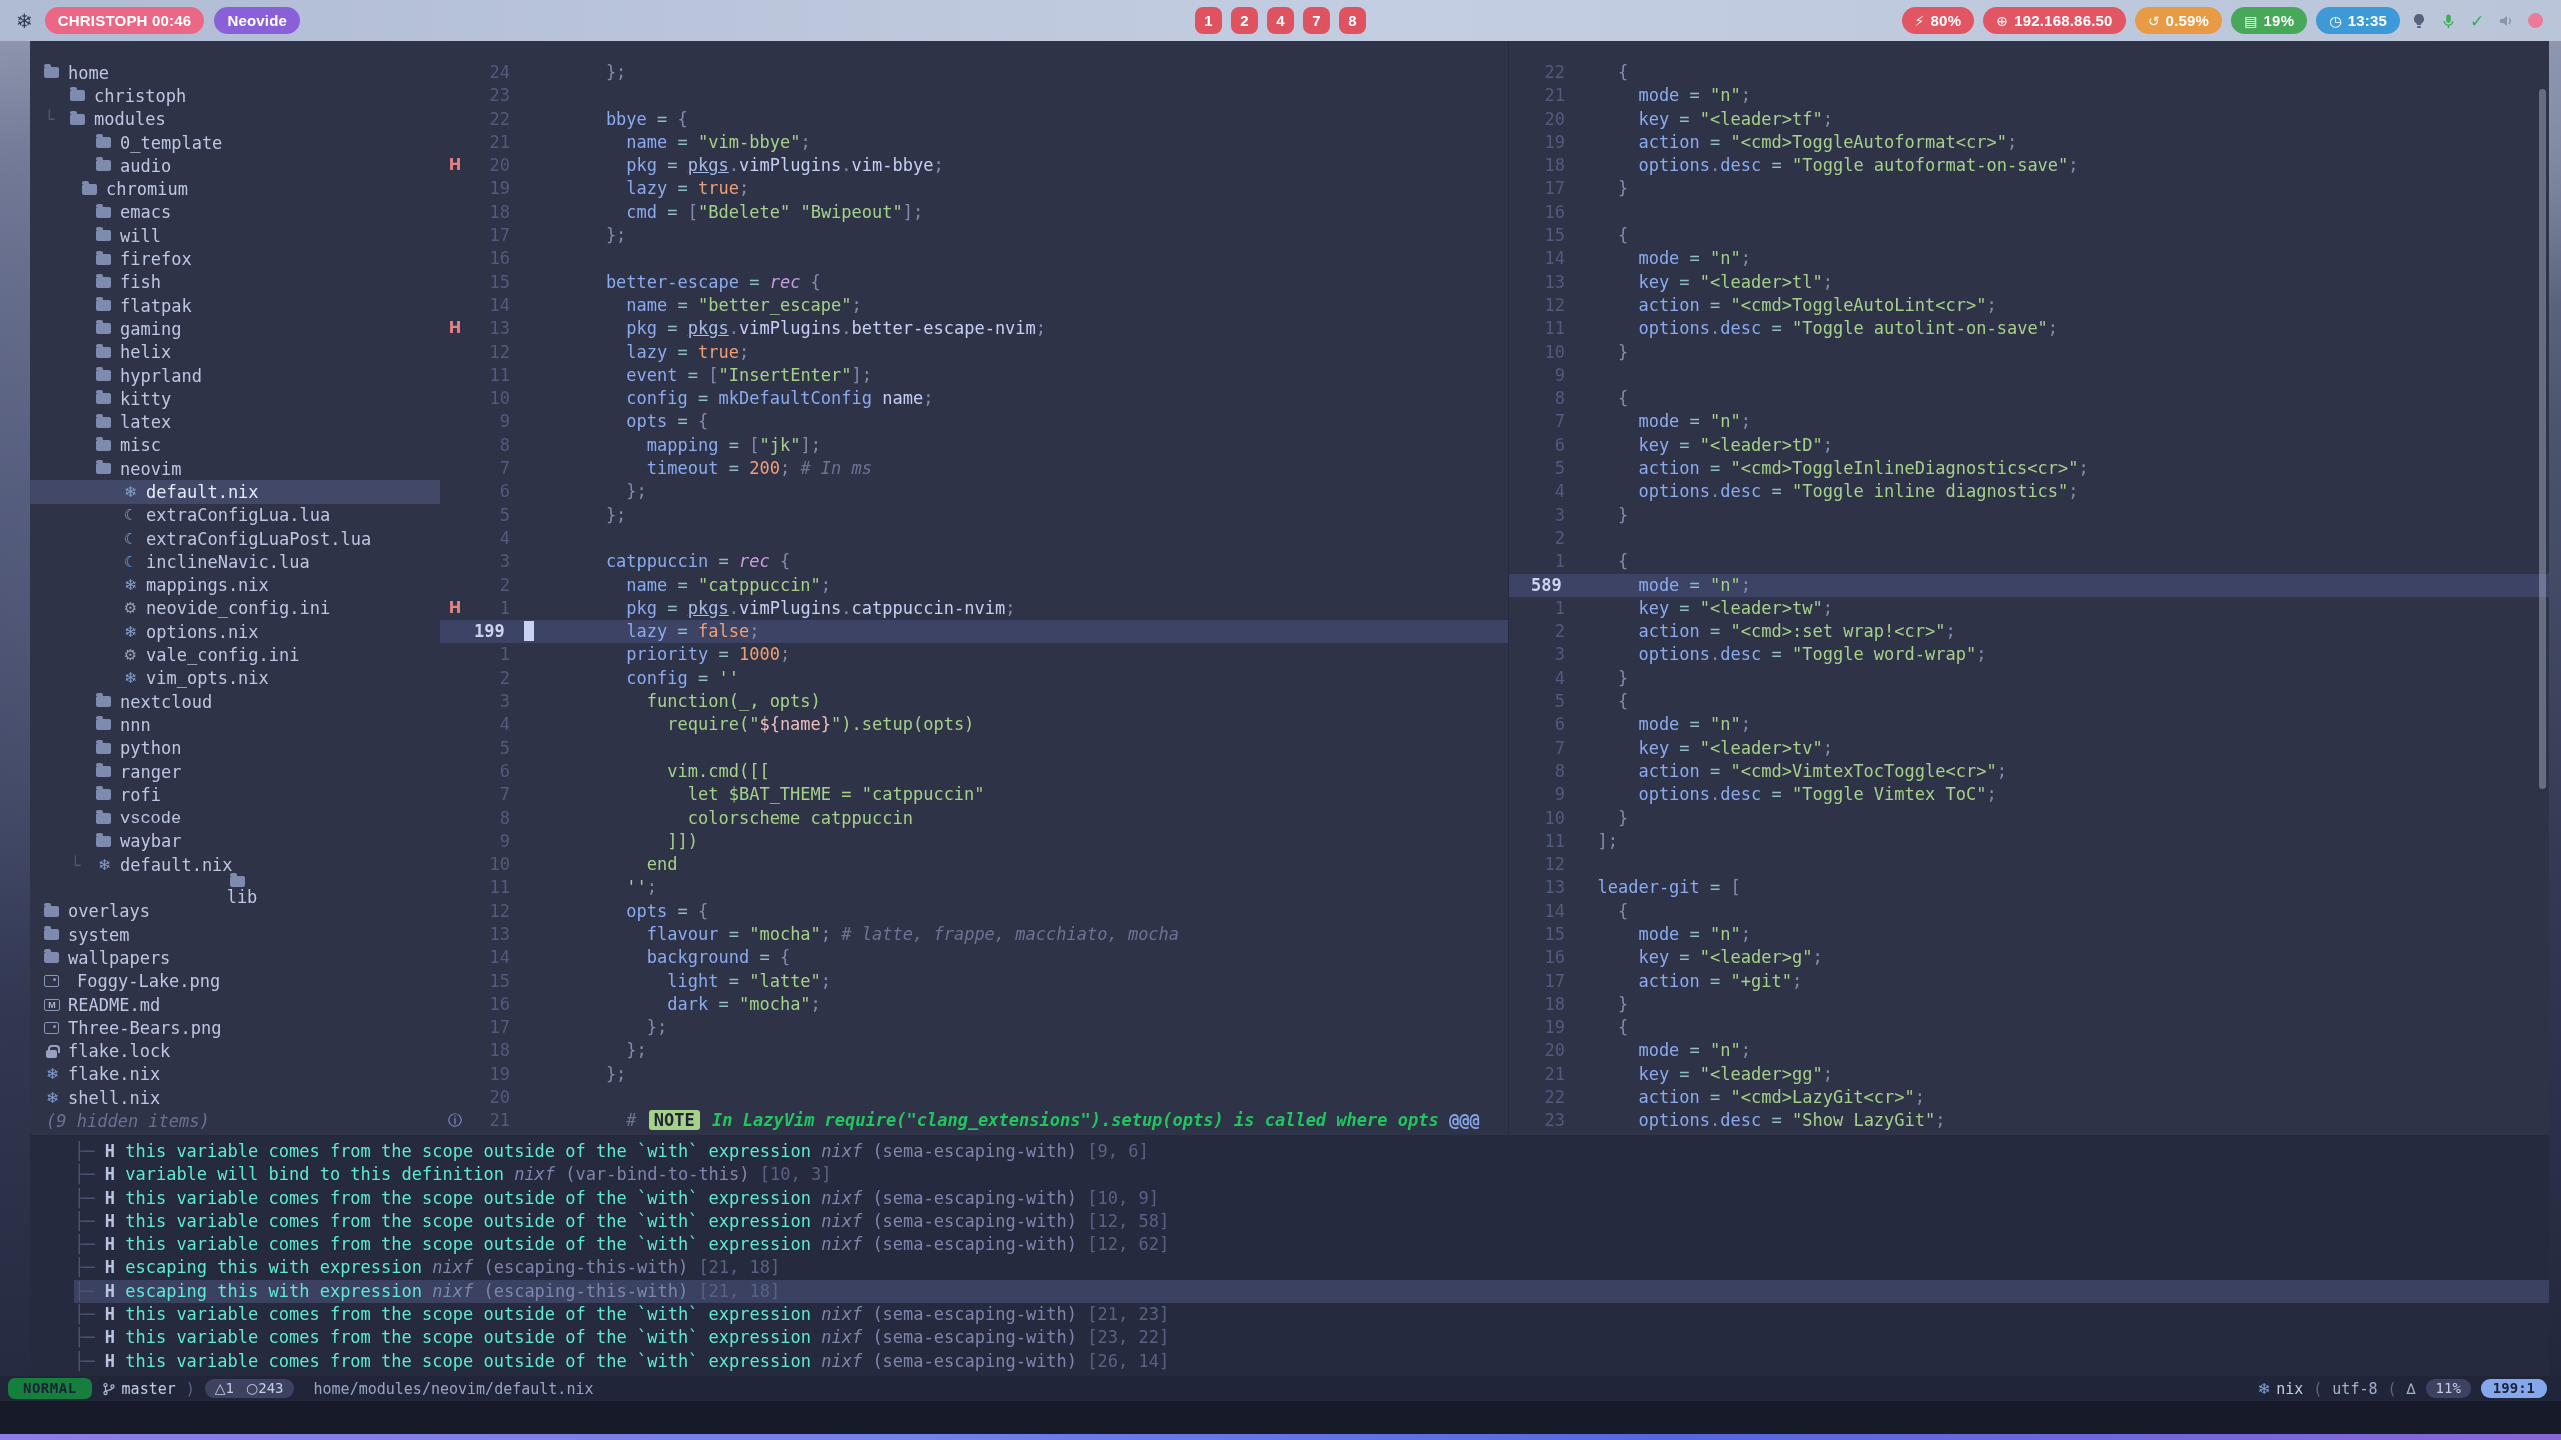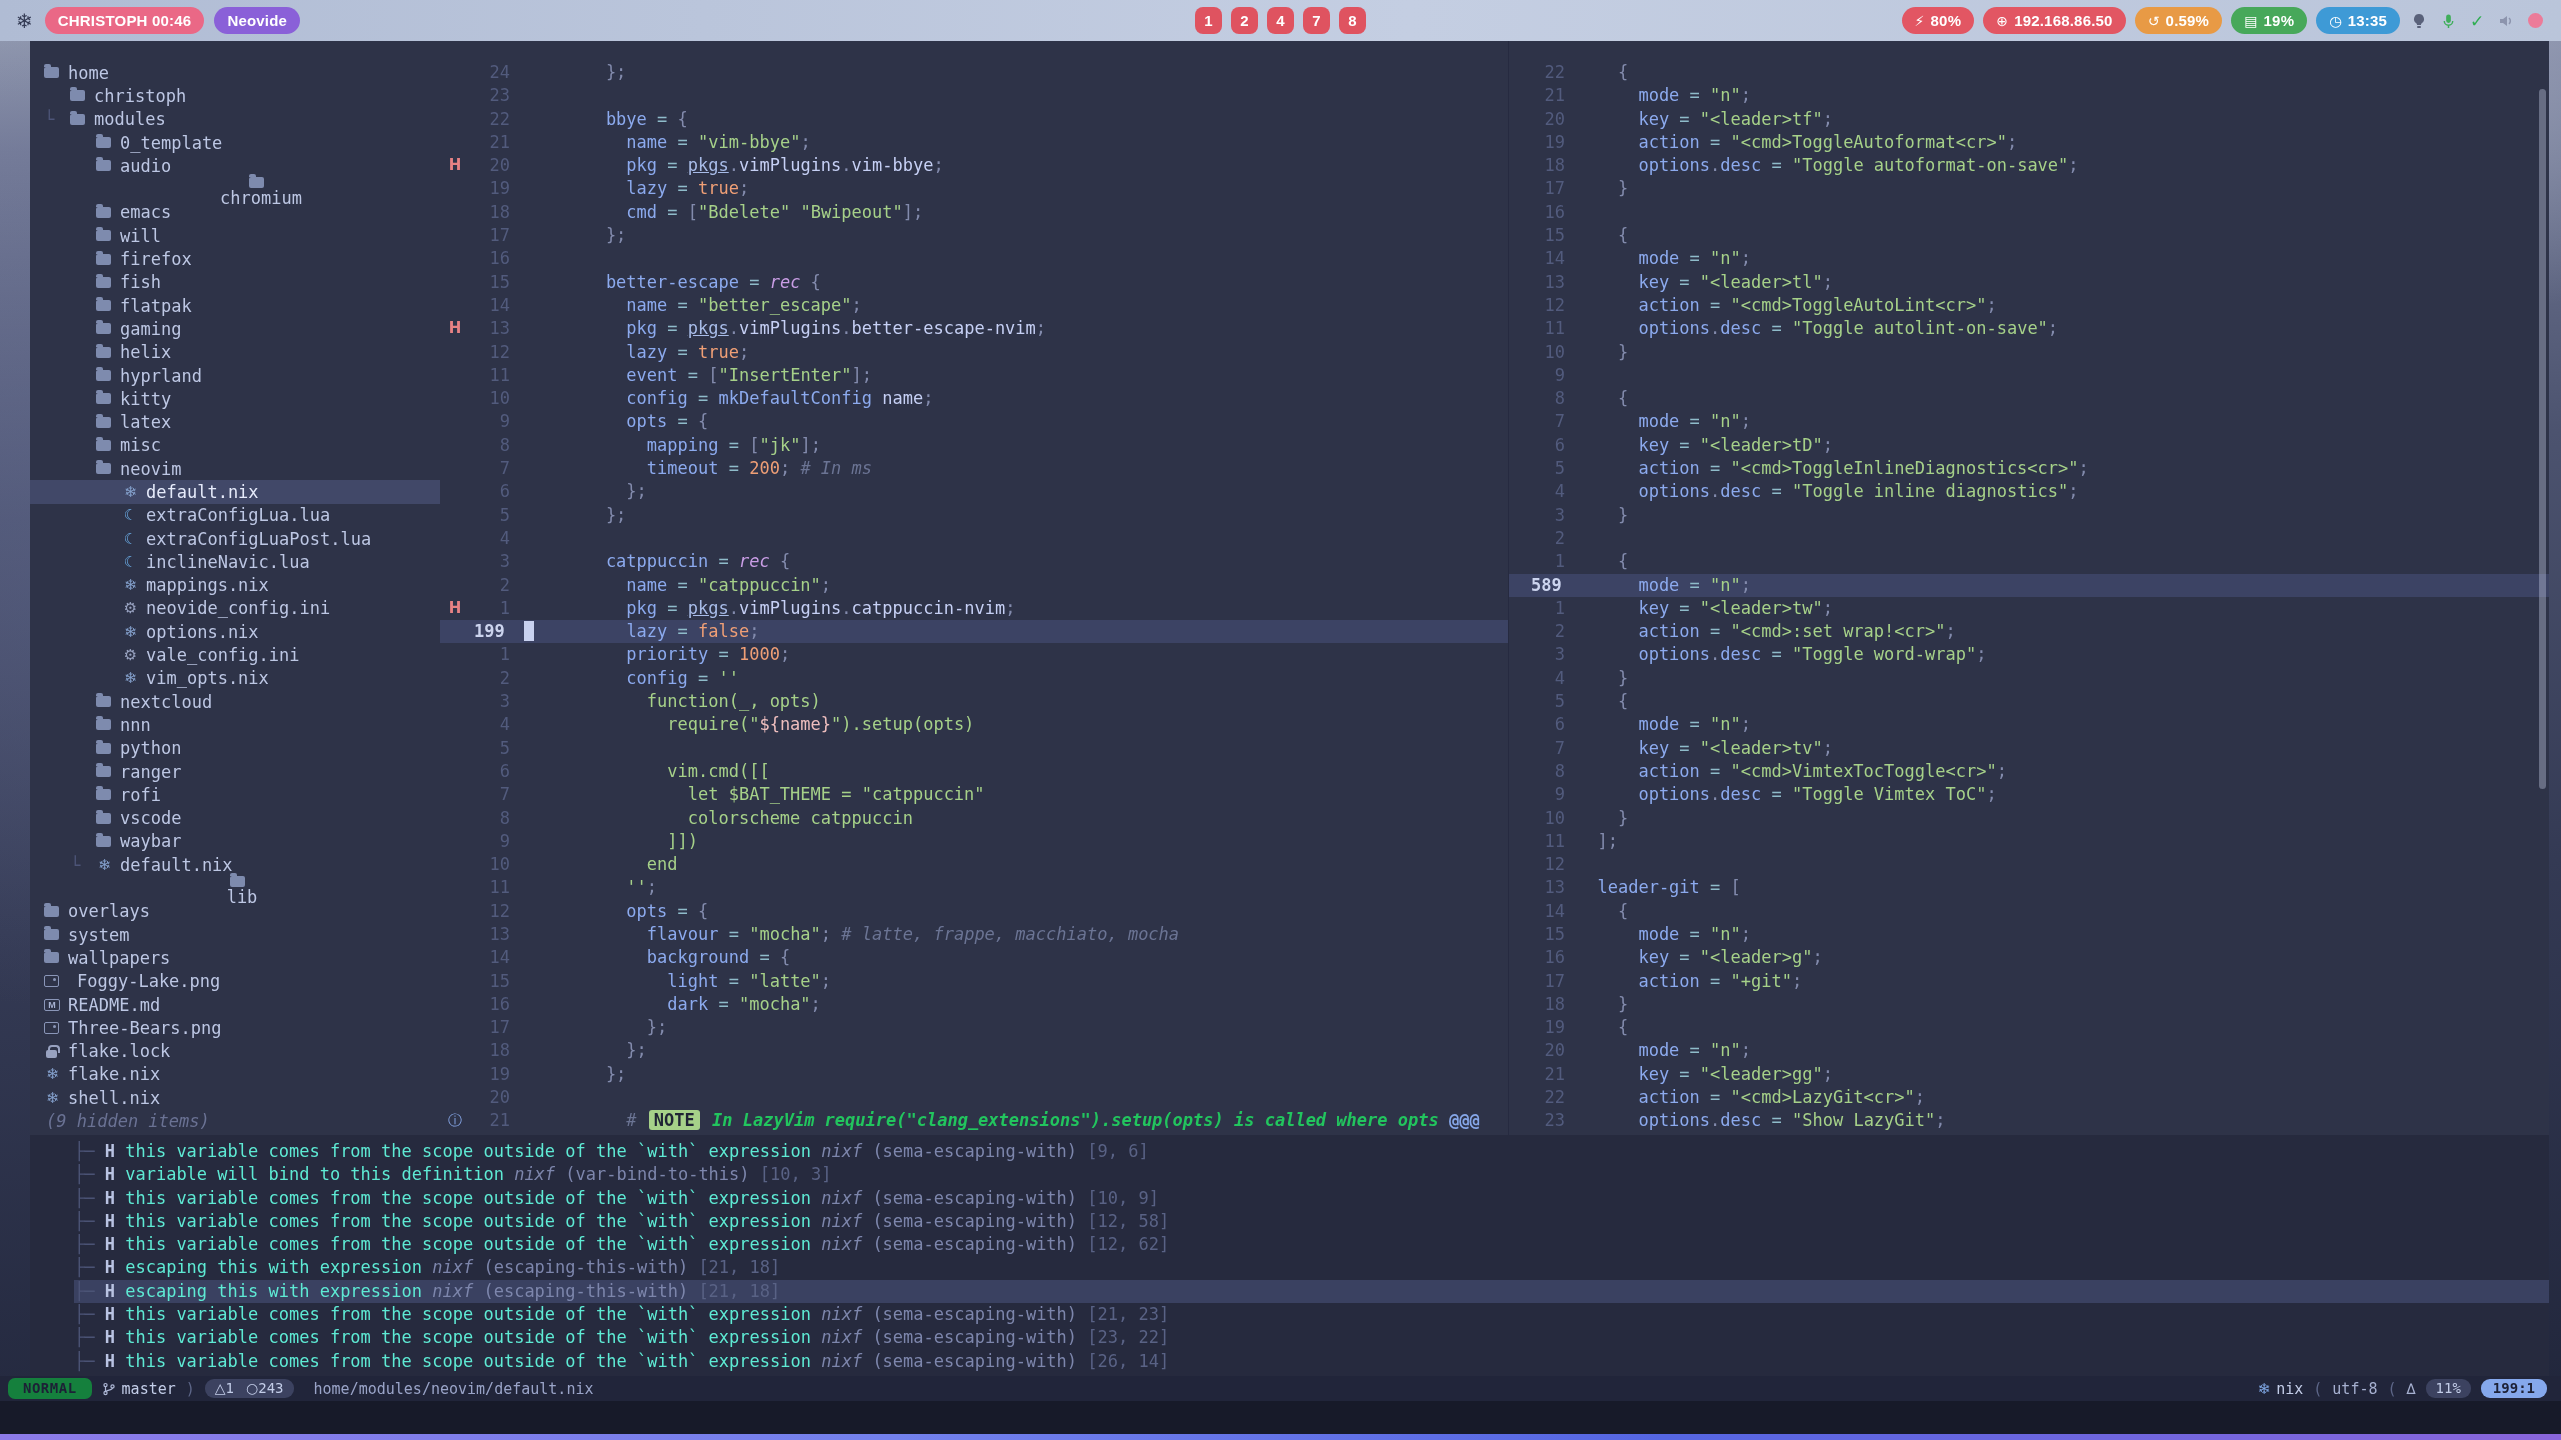--- a/index.html
+++ b/index.html
@@ -173,21 +173,21 @@
   </div>
 </div>
 
 <div class="editor">
   <div class="filetree">
       <div class="tree-row" style="padding-left: 14px;"><span class="ic ic-folder"></span><span class="tree-label">home</span></div>
       <div class="tree-row" style="padding-left: 40px;"><span class="ic ic-folder"></span><span class="tree-label">christoph</span></div>
       <div class="tree-row" style="padding-left: 14px;"><span class="tree-conn">└</span><span class="ic ic-folder"></span><span class="tree-label">modules</span></div>
       <div class="tree-row" style="padding-left: 66px;"><span class="ic ic-folder"></span><span class="tree-label">0_template</span></div>
       <div class="tree-row" style="padding-left: 66px;"><span class="ic ic-folder"></span><span class="tree-label">audio</span></div>
-      <div class="tree-row" style="padding-left: 52px; flex-direction: column;"><span class="ic ic-folder"></span><span class="tree-label">chromium</span></div>
+      <div class="tree-row" style="padding-left: 52px;"><span class="ic ic-folder"></span><span class="tree-label">chromium</span></div>
       <div class="tree-row" style="padding-left: 66px;"><span class="ic ic-folder"></span><span class="tree-label">emacs</span></div>
       <div class="tree-row" style="padding-left: 66px;"><span class="ic ic-folder"></span><span class="tree-label">will</span></div>
       <div class="tree-row" style="padding-left: 66px;"><span class="ic ic-folder"></span><span class="tree-label">firefox</span></div>
       <div class="tree-row" style="padding-left: 66px;"><span class="ic ic-folder"></span><span class="tree-label">fish</span></div>
       <div class="tree-row" style="padding-left: 66px;"><span class="ic ic-folder"></span><span class="tree-label">flatpak</span></div>
       <div class="tree-row" style="padding-left: 66px;"><span class="ic ic-folder"></span><span class="tree-label">gaming</span></div>
       <div class="tree-row" style="padding-left: 66px;"><span class="ic ic-folder"></span><span class="tree-label">helix</span></div>
       <div class="tree-row" style="padding-left: 66px;"><span class="ic ic-folder"></span><span class="tree-label">hyprland</span></div>
       <div class="tree-row" style="padding-left: 66px;"><span class="ic ic-folder"></span><span class="tree-label">kitty</span></div>
       <div class="tree-row" style="padding-left: 66px;"><span class="ic ic-folder"></span><span class="tree-label">latex</span></div>
@@ -200,21 +200,21 @@
       <div class="tree-row" style="padding-left: 92px;"><span class="ic ic-glyph ic-nix">❄</span><span class="tree-label">mappings.nix</span></div>
       <div class="tree-row" style="padding-left: 92px;"><span class="ic ic-glyph ic-gear">⚙</span><span class="tree-label">neovide_config.ini</span></div>
       <div class="tree-row" style="padding-left: 92px;"><span class="ic ic-glyph ic-nix">❄</span><span class="tree-label">options.nix</span></div>
       <div class="tree-row" style="padding-left: 92px;"><span class="ic ic-glyph ic-gear">⚙</span><span class="tree-label">vale_config.ini</span></div>
       <div class="tree-row" style="padding-left: 92px;"><span class="ic ic-glyph ic-nix">❄</span><span class="tree-label">vim_opts.nix</span></div>
       <div class="tree-row" style="padding-left: 66px;"><span class="ic ic-folder"></span><span class="tree-label">nextcloud</span></div>
       <div class="tree-row" style="padding-left: 66px;"><span class="ic ic-folder"></span><span class="tree-label">nnn</span></div>
       <div class="tree-row" style="padding-left: 66px;"><span class="ic ic-folder"></span><span class="tree-label">python</span></div>
       <div class="tree-row" style="padding-left: 66px;"><span class="ic ic-folder"></span><span class="tree-label">ranger</span></div>
       <div class="tree-row" style="padding-left: 66px;"><span class="ic ic-folder"></span><span class="tree-label">rofi</span></div>
-      <div class="tree-row" style="padding-left: 66px;"><span class="ic ic-folder"></span><span class="tree-label">vscode</span></div>
+      <div class="tree-row" style="padding-left: 66px; font-family: Liberation Mono, monospace;"><span class="ic ic-folder"></span><span class="tree-label">vscode</span></div>
       <div class="tree-row" style="padding-left: 66px;"><span class="ic ic-folder"></span><span class="tree-label">waybar</span></div>
       <div class="tree-row" style="padding-left: 40px;"><span class="tree-conn">└</span><span class="ic ic-glyph ic-nix">❄</span><span class="tree-label">default.nix</span></div>
       <div class="tree-row" style="padding-left: 14px; flex-direction: column;"><span class="ic ic-folder"></span><span class="tree-label">lib</span></div>
       <div class="tree-row" style="padding-left: 14px;"><span class="ic ic-folder"></span><span class="tree-label">overlays</span></div>
       <div class="tree-row" style="padding-left: 14px;"><span class="ic ic-folder"></span><span class="tree-label">system</span></div>
       <div class="tree-row" style="padding-left: 14px;"><span class="ic ic-folder"></span><span class="tree-label">wallpapers</span></div>
       <div class="tree-row" style="padding-left: 14px; gap: 9px;"><span class="ic ic-image"></span><span class="tree-label">Foggy-Lake.png</span></div>
       <div class="tree-row" style="padding-left: 14px;"><span class="ic ic-md">M</span><span class="tree-label">README.md</span></div>
       <div class="tree-row" style="padding-left: 14px;"><span class="ic ic-image"></span><span class="tree-label">Three-Bears.png</span></div>
       <div class="tree-row" style="padding-left: 14px;"><span class="ic ic-lock"></span><span class="tree-label">flake.lock</span></div>

